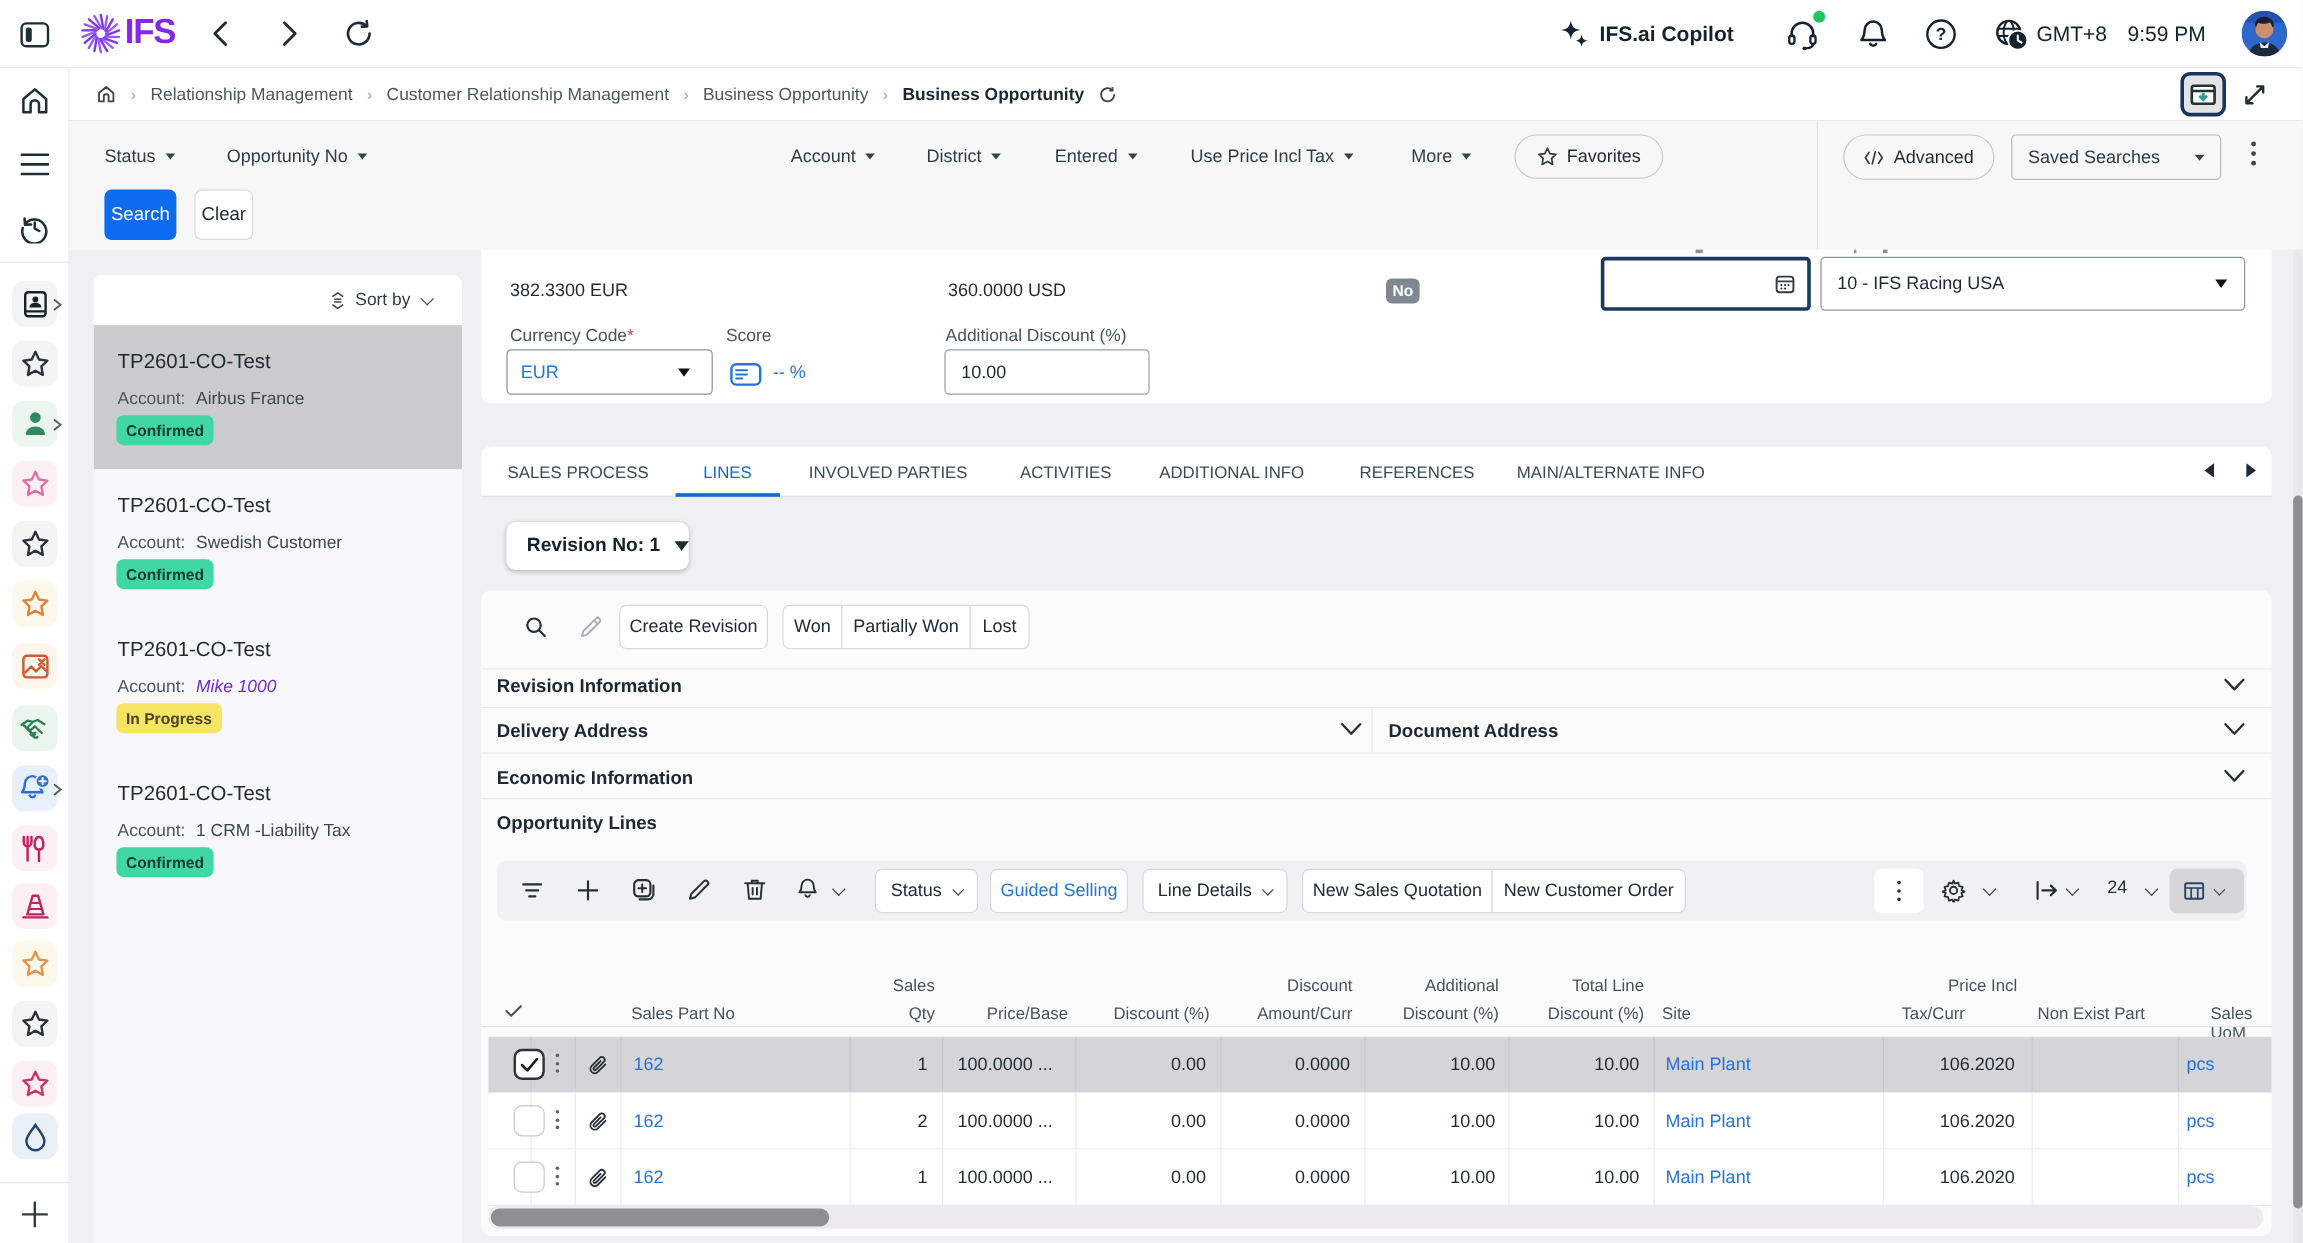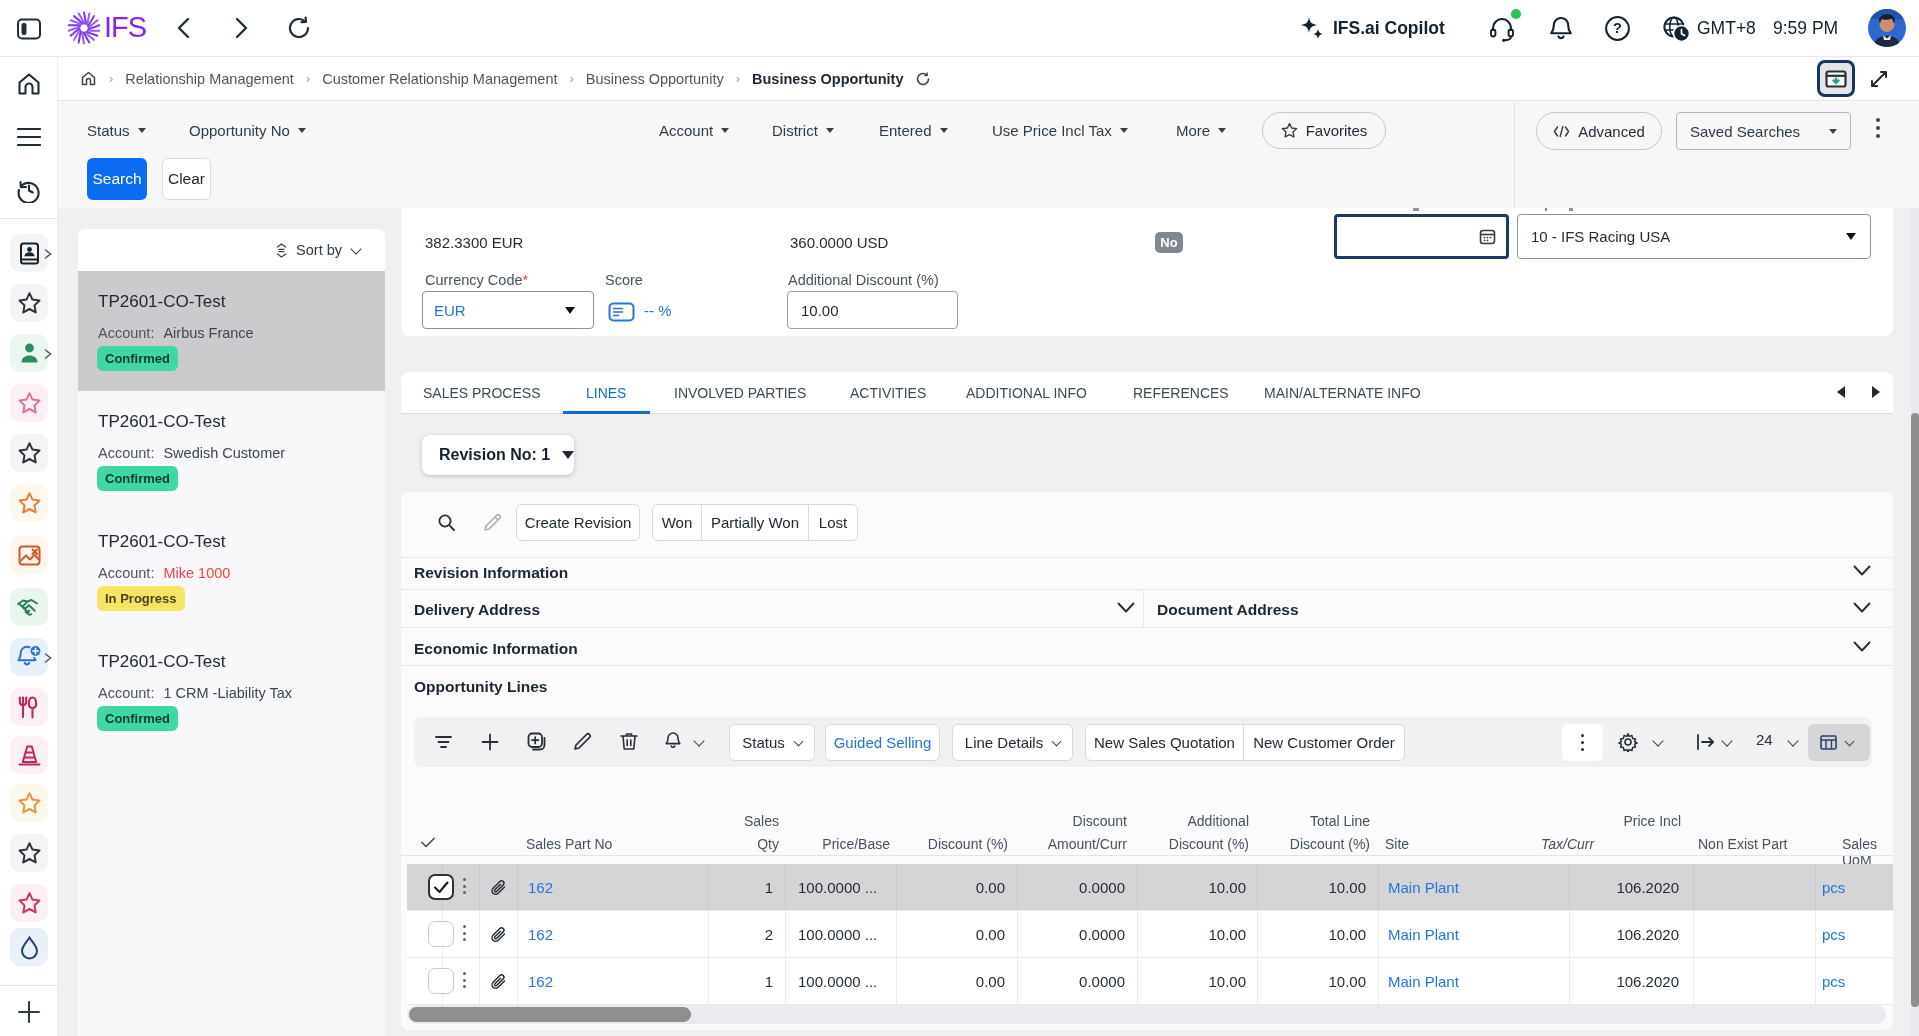--- a/index.html
+++ b/index.html
@@ -76,21 +76,21 @@
           <line x1="-4.50" y1="0.16" x2="-13.42" y2="7.75" stroke="#7c3aed" stroke-width="2" stroke-linecap="round"></line>
           <line x1="-4.28" y1="-1.39" x2="-15.26" y2="2.69" stroke="#9a5cf5" stroke-width="2" stroke-linecap="round"></line>
           <line x1="-3.55" y1="-2.77" x2="-15.26" y2="-2.69" stroke="#7c3aed" stroke-width="2" stroke-linecap="round"></line>
           <line x1="-2.38" y1="-3.82" x2="-13.42" y2="-7.75" stroke="#9a5cf5" stroke-width="2" stroke-linecap="round"></line>
           <line x1="-0.94" y1="-4.40" x2="-9.96" y2="-11.87" stroke="#7c3aed" stroke-width="2" stroke-linecap="round"></line>
           <line x1="0.63" y1="-4.46" x2="-5.30" y2="-14.57" stroke="#9a5cf5" stroke-width="2" stroke-linecap="round"></line>
         </g>
     </g>
 
   </svg>
-  <div class="abs ctr" style="left:104px;top:0;height:55px;font-size:29px;font-weight:normal;color:#8327ee;letter-spacing:-1px;">IFS</div>
+  <div class="abs ctr" style="left:104px;top:0;height:55px;font-size:29px;font-weight:bold;color:#8327ee;letter-spacing:-1px;">IFS</div>
   
   <svg class="abs" style="left:174px;top:17px;" width="20" height="22" viewBox="0 0 20 22">
       <path d="M14 2 L5 11 L14 20" fill="none" stroke="#1f2d38" stroke-width="2.4" stroke-linecap="round" stroke-linejoin="round"></path>
     </svg>
   <svg class="abs" style="left:231px;top:17px;" width="20" height="22" viewBox="0 0 20 22">
       <path d="M6 2 L15 11 L6 20" fill="none" stroke="#1f2d38" stroke-width="2.4" stroke-linecap="round" stroke-linejoin="round"></path>
     </svg>
   <svg class="abs" style="left:286px;top:15px;" width="26" height="26" viewBox="0 0 26 26">
       <path d="M22 13 A9 9 0 1 1 19.2 6.5" fill="none" stroke="#1f2d38" stroke-width="2.2" stroke-linecap="round"></path>
       <path d="M19.6 2.5 L20 7 L15.5 7.2" fill="none" stroke="#1f2d38" stroke-width="2.2" stroke-linecap="round" stroke-linejoin="round"></path>
@@ -358,21 +358,21 @@
     <div class="abs" style="left:20px;top:53px;"><span class="li-acc">Account:</span><span class="li-acc" style="margin-left:9px;color:#3c4750;">Airbus France</span></div>
     <div class="abs pill pill-g" style="left:19px;top:75px;">Confirmed</div>
   </div>
   <div class="abs" style="left:0;top:162px;width:307px;height:120px;">
     <div class="abs li-title" style="left:20px;top:21px;">TP2601-CO-Test</div>
     <div class="abs" style="left:20px;top:53px;"><span class="li-acc">Account:</span><span class="li-acc" style="margin-left:9px;color:#3c4750;">Swedish Customer</span></div>
     <div class="abs pill pill-g" style="left:19px;top:75px;">Confirmed</div>
   </div>
   <div class="abs" style="left:0;top:282px;width:307px;height:120px;">
     <div class="abs li-title" style="left:20px;top:21px;">TP2601-CO-Test</div>
-    <div class="abs" style="left:20px;top:53px;"><span class="li-acc">Account:</span><span class="li-acc" style="margin-left:9px;color:#ef4444;">Mike 1000</span></div>
+    <div class="abs" style="left:20px;top:53px;"><span class="li-acc">Account:</span><span class="li-acc" style="margin-left:9px;color:#6d28d9;font-style:italic;">Mike 1000</span></div>
     <div class="abs pill pill-y" style="left:19px;top:75px;">In Progress</div>
   </div>
   <div class="abs" style="left:0;top:402px;width:307px;height:120px;">
     <div class="abs li-title" style="left:20px;top:21px;">TP2601-CO-Test</div>
     <div class="abs" style="left:20px;top:53px;"><span class="li-acc">Account:</span><span class="li-acc" style="margin-left:9px;color:#3c4750;">1 CRM -Liability Tax</span></div>
     <div class="abs pill pill-g" style="left:19px;top:75px;">Confirmed</div>
   </div>
 </div>
 <div class="abs" id="fieldspanel">
   <div class="abs" style="left:1012px;top:0;width:6px;height:2.5px;background:#8a939c;"></div>
@@ -531,21 +531,21 @@
   <div class="hdr" style="left:349px;top:344px;width:140px;text-align:right;">Price/Base</div>
   <div class="hdr" style="left:467px;top:344px;width:140px;text-align:right;">Discount (%)</div>
   <div class="hdr" style="left:586px;top:321px;width:140px;text-align:right;">Discount</div>
   <div class="hdr" style="left:586px;top:344px;width:140px;text-align:right;">Amount/Curr</div>
   <div class="hdr" style="left:708px;top:321px;width:140px;text-align:right;">Additional</div>
   <div class="hdr" style="left:708px;top:344px;width:140px;text-align:right;">Discount (%)</div>
   <div class="hdr" style="left:829px;top:321px;width:140px;text-align:right;">Total Line</div>
   <div class="hdr" style="left:829px;top:344px;width:140px;text-align:right;">Discount (%)</div>
   <div class="hdr" style="left:984px;top:344px;">Site</div>
   <div class="hdr" style="left:1140px;top:321px;width:140px;text-align:right;">Price Incl</div>
-  <div class="hdr" style="left:1140px;top:344px;width:140px;text-align:left;font-style:italic;">Tax/Curr</div>
+  <div class="hdr" style="left:1140px;top:344px;width:140px;text-align:center;">Tax/Curr</div>
   <div class="hdr" style="left:1297px;top:344px;">Non Exist Part</div>
   <div class="hdr" style="left:1421px;top:344px;margin-left:20px;">Sales UoM</div>
   <div class="abs" style="left:0;top:363px;width:1492px;height:1px;background:#e4e4e6;"></div>
   <div id="rows">
       <div class="row" style="top:372px;background:#d5d4d7;">
         <div class="vline" style="left:35px;background:rgba(0,0,0,0.055);"></div>
         <div class="vline" style="left:72px;background:rgba(0,0,0,0.055);"></div>
         <div class="vline" style="left:110px;background:rgba(0,0,0,0.055);"></div>
         <div class="vline" style="left:301px;background:rgba(0,0,0,0.055);"></div>
         <div class="vline" style="left:378px;background:rgba(0,0,0,0.055);"></div>

